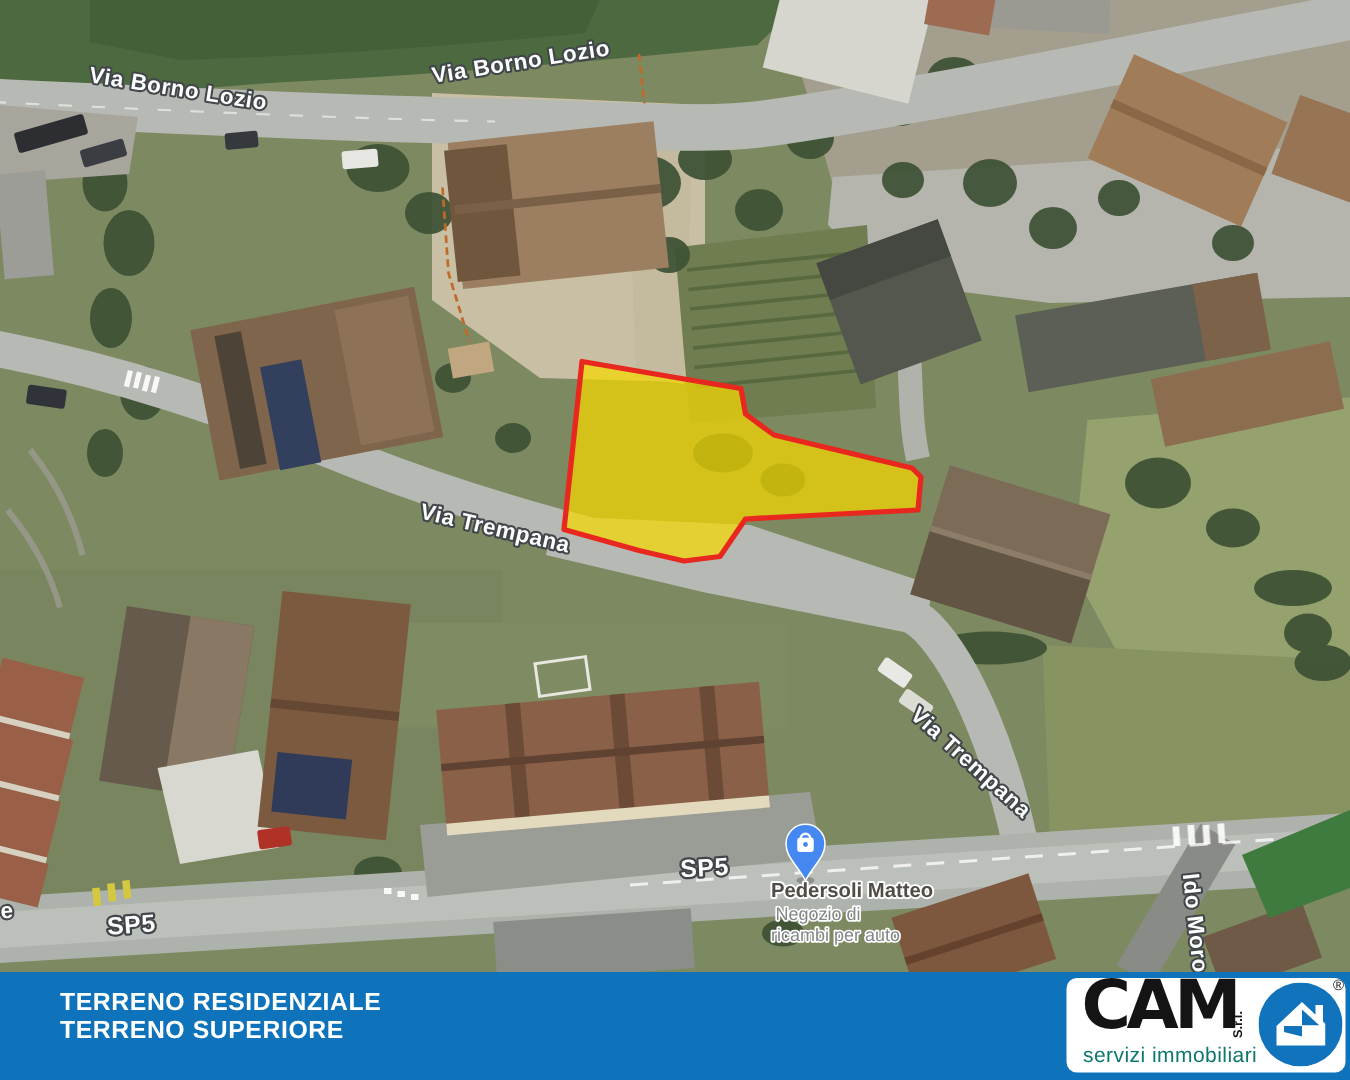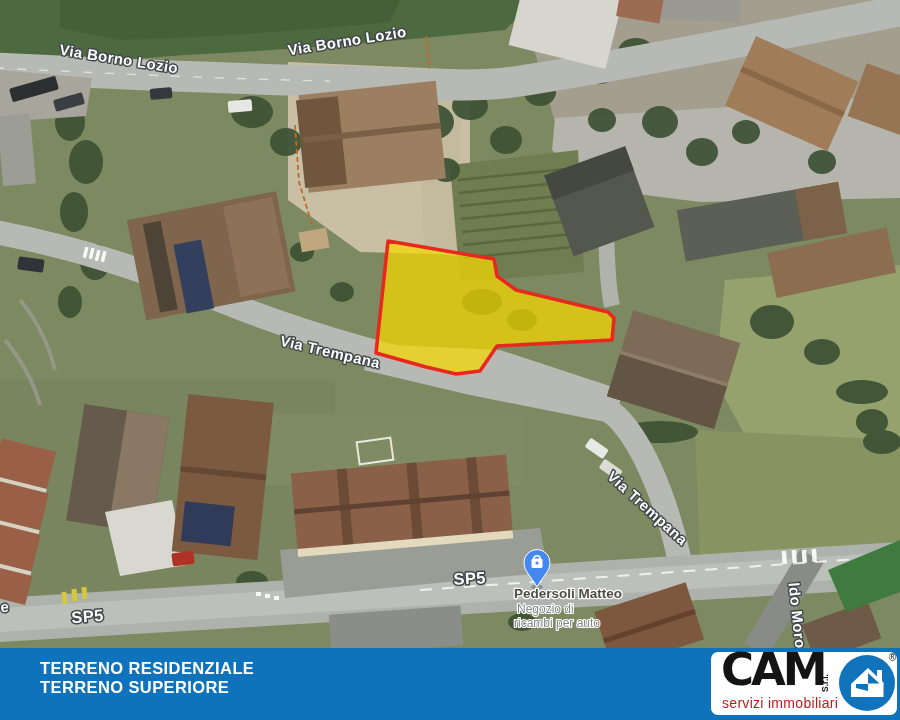--- a/index.html
+++ b/index.html
@@ -11,21 +11,21 @@
   .poi-name{font:700 13.5px "Liberation Sans",sans-serif;fill:#514c45;stroke:#ffffff;stroke-width:2.6px;paint-order:stroke;stroke-linejoin:round;}
   .poi-desc{font:400 12px "Liberation Sans",sans-serif;fill:#84878a;stroke:#ffffff;stroke-width:2.2px;paint-order:stroke;stroke-linejoin:round;}
   
   .banner{position:absolute;left:0;bottom:0;width:900px;height:72px;background:#0e73ba;}
   .banner-text{position:absolute;left:40px;top:11px;color:#ffffff;font-weight:700;font-size:16.5px;line-height:19px;letter-spacing:.4px;}
   .logo-box{position:absolute;right:3px;top:4px;width:186px;height:63px;background:#ffffff;border-radius:7px;}
   .cam{position:absolute;left:10px;top:-9px;font-family:"DejaVu Sans",sans-serif;font-weight:700;font-size:45px;letter-spacing:-3px;color:#141414;}
   .srl{position:absolute;left:105px;top:26px;transform:rotate(-90deg);font-size:8.5px;font-weight:700;color:#141414;}
   .logo-circle{position:absolute;left:128px;top:3px;}
   .reg{position:absolute;right:1px;top:0;font-size:10px;color:#151515;z-index:2;}
-  .tagline{position:absolute;left:11px;top:43px;font-size:14px;color:#b91c1c;letter-spacing:.3px;text-align:right;}
+  .tagline{position:absolute;left:11px;top:43px;font-size:14px;color:#0f766e;letter-spacing:.3px;text-align:right;}
 </style>
 </head>
 <body>
 
 <div class="stage">
 
   <svg class="map-svg" width="900" height="648" viewBox="0 0 900 648">
 
     <g>
       <rect x="0" y="0" width="900" height="648" fill="#7d8961"></rect>

